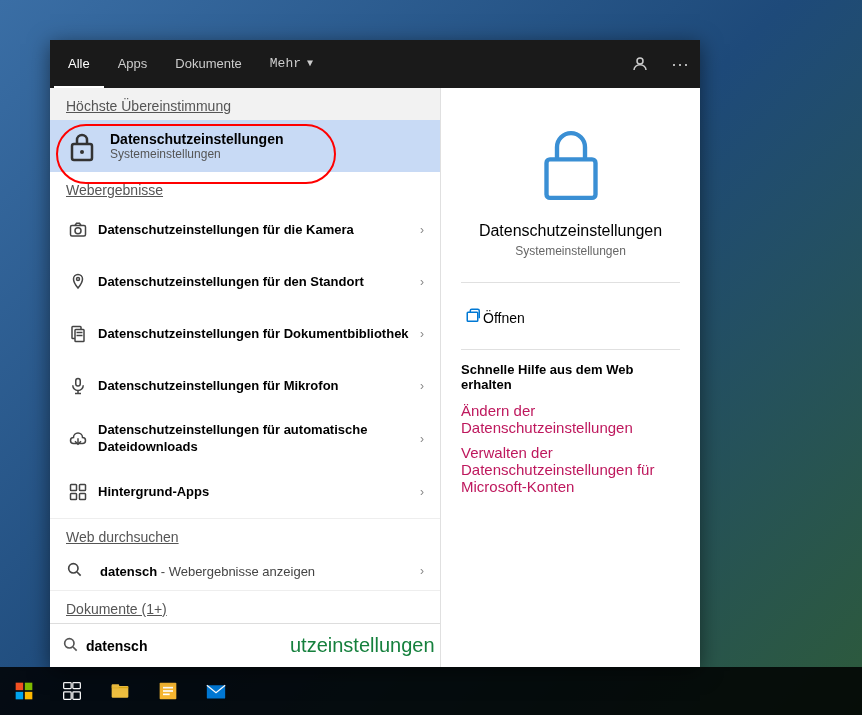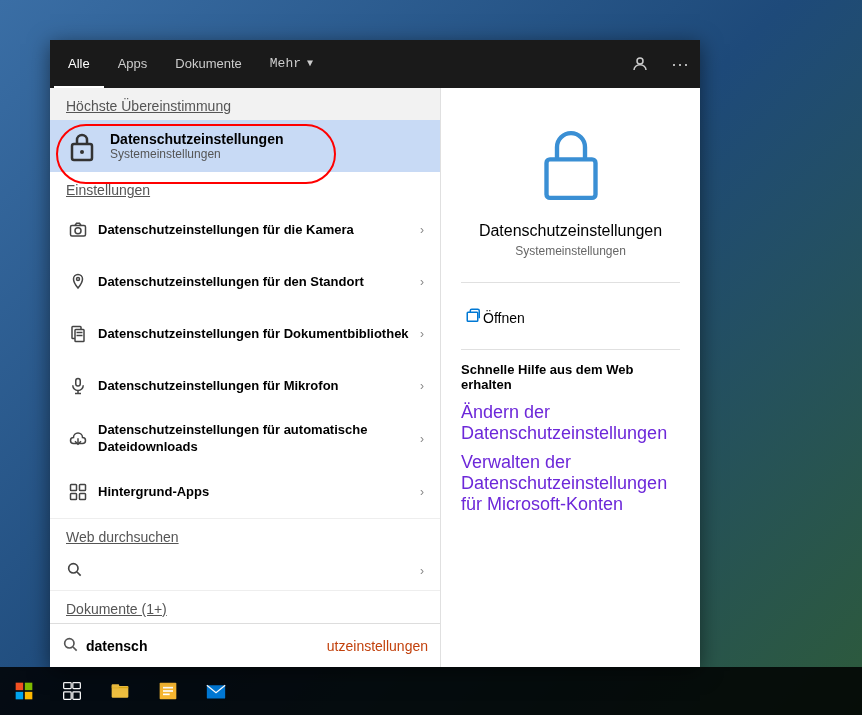--- a/index.html
+++ b/index.html
@@ -370,22 +370,22 @@
 
     .quick-help-title {
       font-size: 13px;
       font-weight: 700;
       color: #000;
       width: 100%;
       margin-bottom: 10px;
     }
 
     .quick-help-link {
-      font-size: 18px;
-      color: #6d28d9;
+      font-size: 15px;
+      color: #be185d;
       width: 100%;
       margin-bottom: 8px;
       cursor: pointer;
       text-decoration: none;
     }
   </style>
 </head>
 <body>
 
 <div class="desktop">
@@ -434,21 +434,21 @@
               <circle cx="14" cy="22" r="2" fill="#333"></circle>
             </svg>
           </div>
           <div class="item-text">
             <div class="item-title">Datenschutzeinstellungen</div>
             <div class="item-subtitle">Systemeinstellungen</div>
           </div>
         </div>
 
         <div class="settings-section">
-          <div class="section-header">Einstellungen</div>
+          <div class="section-header">Webergebnisse</div>
 
           <div class="settings-item">
             <div class="s-icon">
               <svg width="18" height="18" viewBox="0 0 24 24" fill="none" stroke="#444" stroke-width="2">
                 <rect x="2" y="6" width="20" height="14" rx="2"></rect>
                 <circle cx="12" cy="13" r="4"></circle>
                 <path d="M8 6l2-3h4l2 3"></path>
               </svg>
             </div>
             <div class="s-text">
@@ -530,37 +530,40 @@
 
         <div class="web-section">
           <div class="section-header">Web durchsuchen</div>
           <div class="web-item">
             <div class="w-icon">
               <svg width="16" height="16" viewBox="0 0 24 24" fill="none" stroke="#444" stroke-width="2.5">
                 <circle cx="11" cy="11" r="7"></circle>
                 <line x1="16.5" y1="16.5" x2="22" y2="22"></line>
               </svg>
             </div>
+            <div style="flex:1;">
+              <span style="font-weight:700;font-size:13px;">datensch</span><span style="font-size:13px;color:#444;"> - Webergebnisse anzeigen</span>
+            </div>
             <div class="w-chevron">›</div>
           </div>
         </div>
 
         <div class="docs-section">
           <div class="section-header">Dokumente (1+)</div>
         </div>
 
         <div class="search-bar">
           <div class="search-icon">
             <svg width="16" height="16" viewBox="0 0 24 24" fill="none" stroke="#555" stroke-width="2.5">
               <circle cx="11" cy="11" r="7"></circle>
               <line x1="16.5" y1="16.5" x2="22" y2="22"></line>
             </svg>
           </div>
           <input type="text" value="datensch" style="font-weight: 600;">
-            <span style="font-size:14px;color:#c2410c;">utzeinstellungen</span>
+            <span style="font-size:20px;color:#15803d;">utzeinstellungen</span>
         </div>
 
       </div>
 
       <div class="right-panel">
 
         <div class="right-app-icon">
           <svg class="lock-icon-svg" viewBox="0 0 80 90" fill="none" xmlns="http://www.w3.org/2000/svg">
             <rect x="12" y="42" width="56" height="44" rx="4" fill="none" stroke="#3a8fd4" stroke-width="5"></rect>
             <path d="M24 42V28a16 16 0 0 1 32 0v14" fill="none" stroke="#3a8fd4" stroke-width="5"></path>

